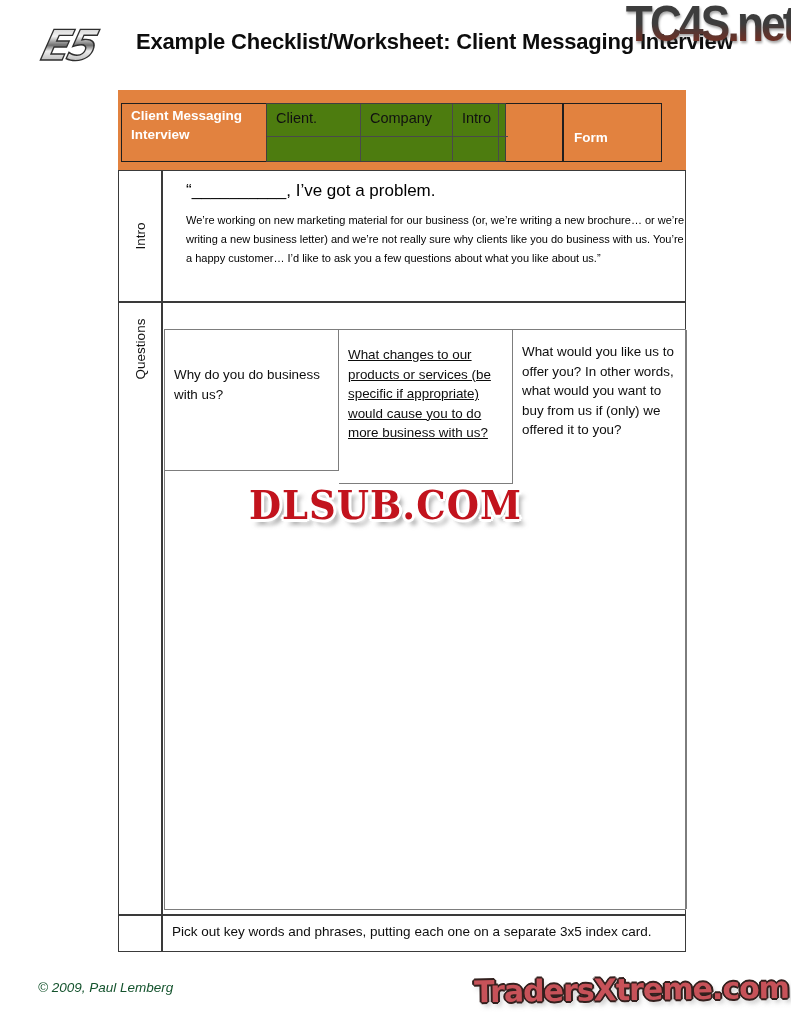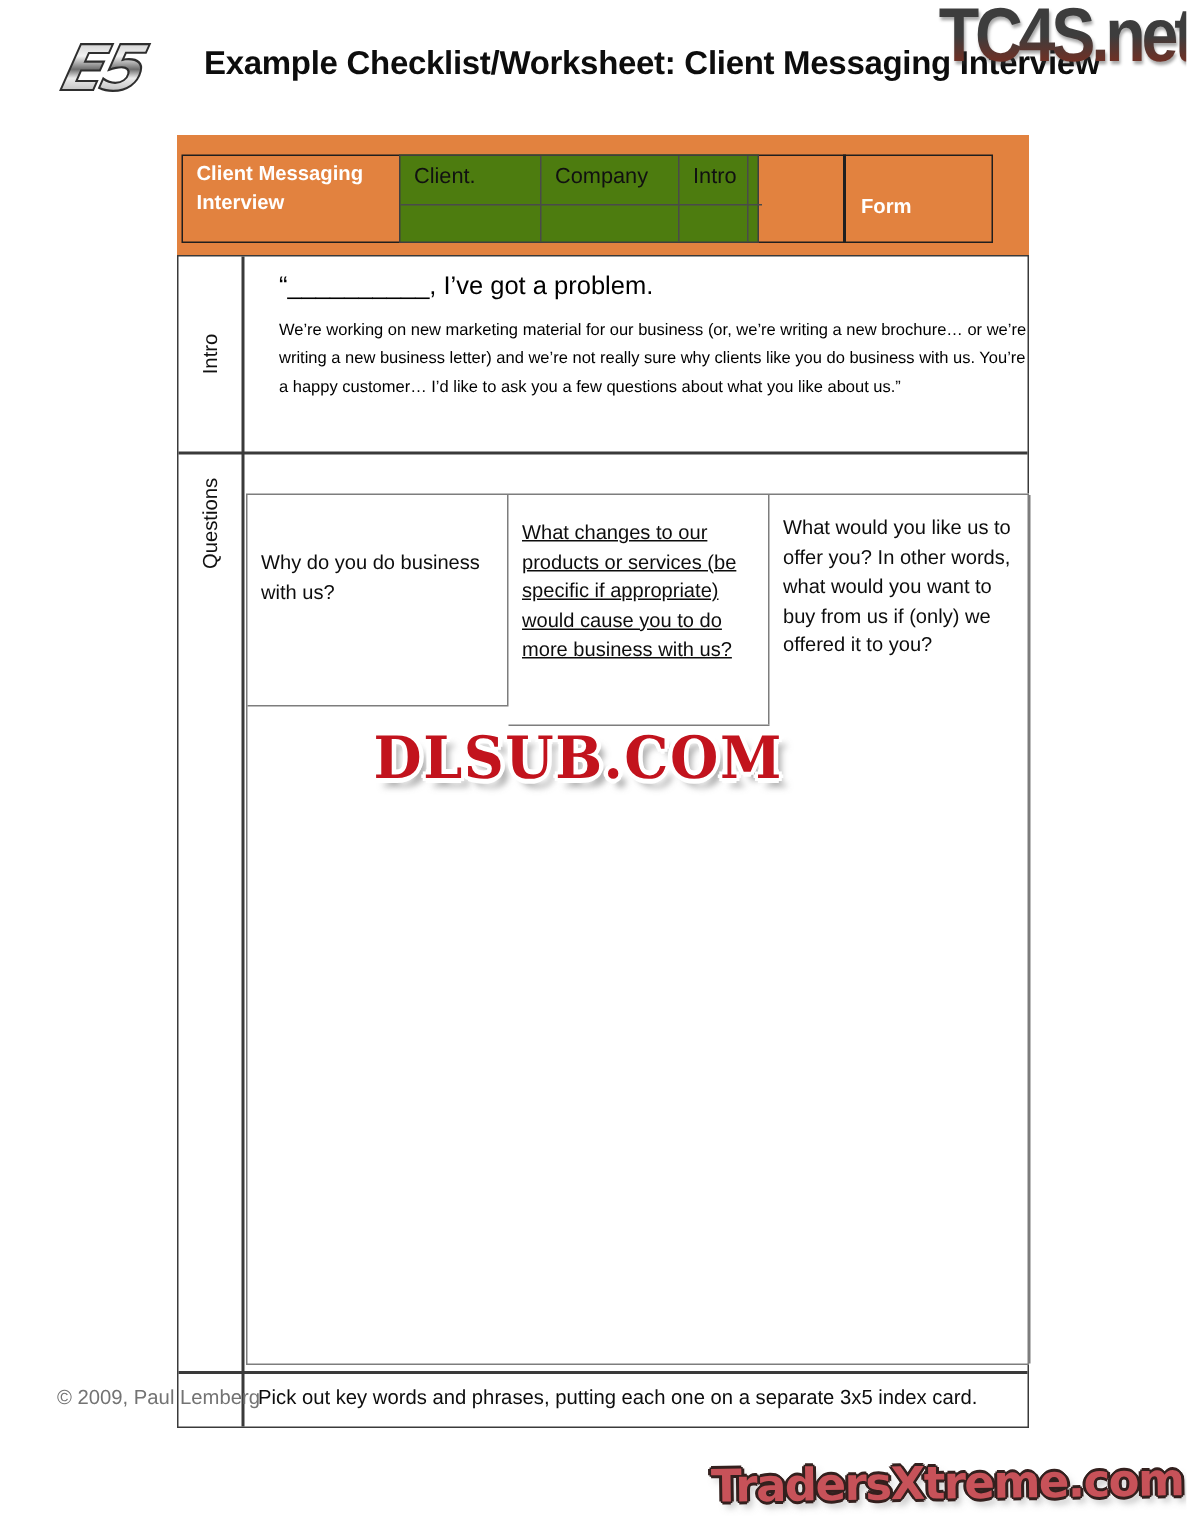--- a/index.html
+++ b/index.html
@@ -93,21 +93,21 @@
     position:absolute; left:249px; top:483px;
     font-family:"DejaVu Serif", serif; font-weight:bold;
     font-size:37px; letter-spacing:1px; color:#C2131D;
     transform:scaleY(1.05);
     text-shadow:
       -3px 0 0 #fff, 3px 0 0 #fff, 0 -3px 0 #fff, 0 3px 0 #fff,
       -2px -2px 0 #fff, 2px -2px 0 #fff, -2px 2px 0 #fff, 2px 2px 0 #fff,
       5px 6px 4px rgba(110,110,110,0.55);
     z-index:20; white-space:nowrap;
   }
-  .copyright { position:absolute; left:38px; top:924px; font-size:13.5px; color:#737373; }
+  .copyright { position:absolute; left:38px; top:980px; font-size:13.5px; color:#14532d;font-style:italic; }
   .wm-traders {
     position:absolute; right:2px; top:972px;
     font-family:"DejaVu Sans", sans-serif; font-weight:bold;
     font-size:30px; letter-spacing:-1px; color:#C75259;
     transform:rotate(-0.8deg);
     text-shadow:
       -2px 0 0 #33201e, 2px 0 0 #33201e, 0 -2px 0 #33201e, 0 2px 0 #33201e,
       -1px -1px 0 #33201e, 1px -1px 0 #33201e, -1px 1px 0 #33201e, 1px 1px 0 #33201e,
       0 0 6px rgba(255,255,255,0.9), 3px 4px 5px rgba(120,120,120,0.5);
     z-index:20; white-space:nowrap;

